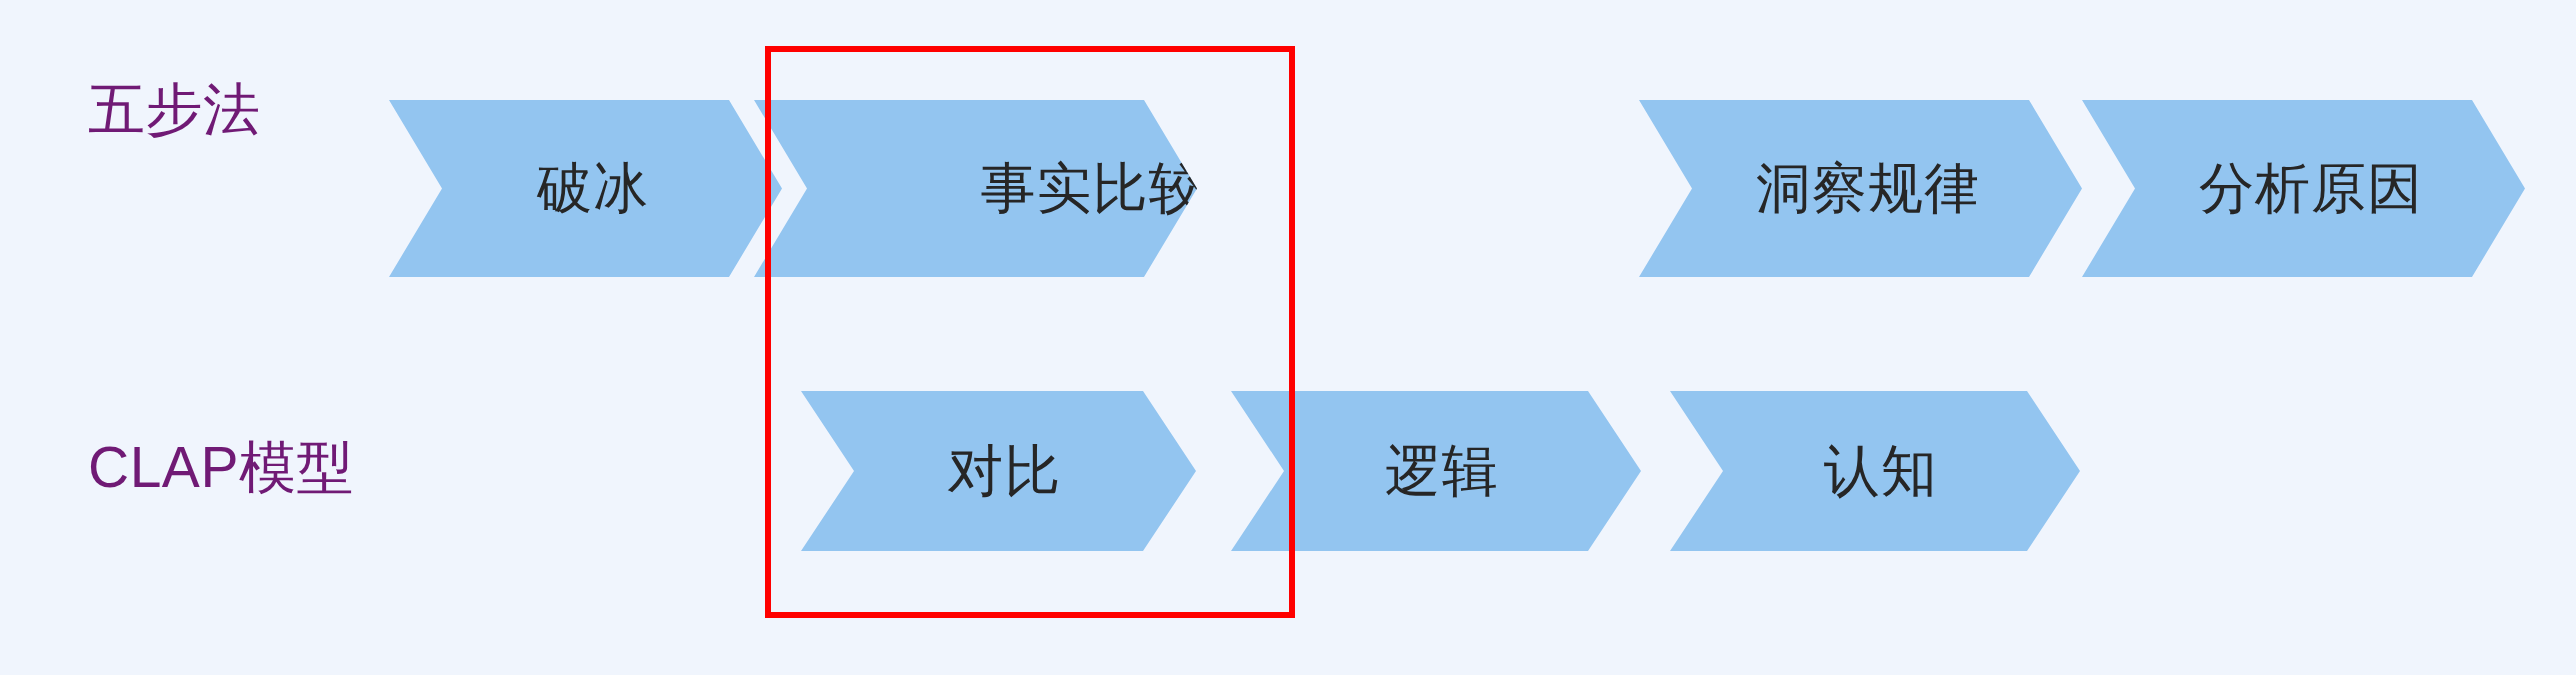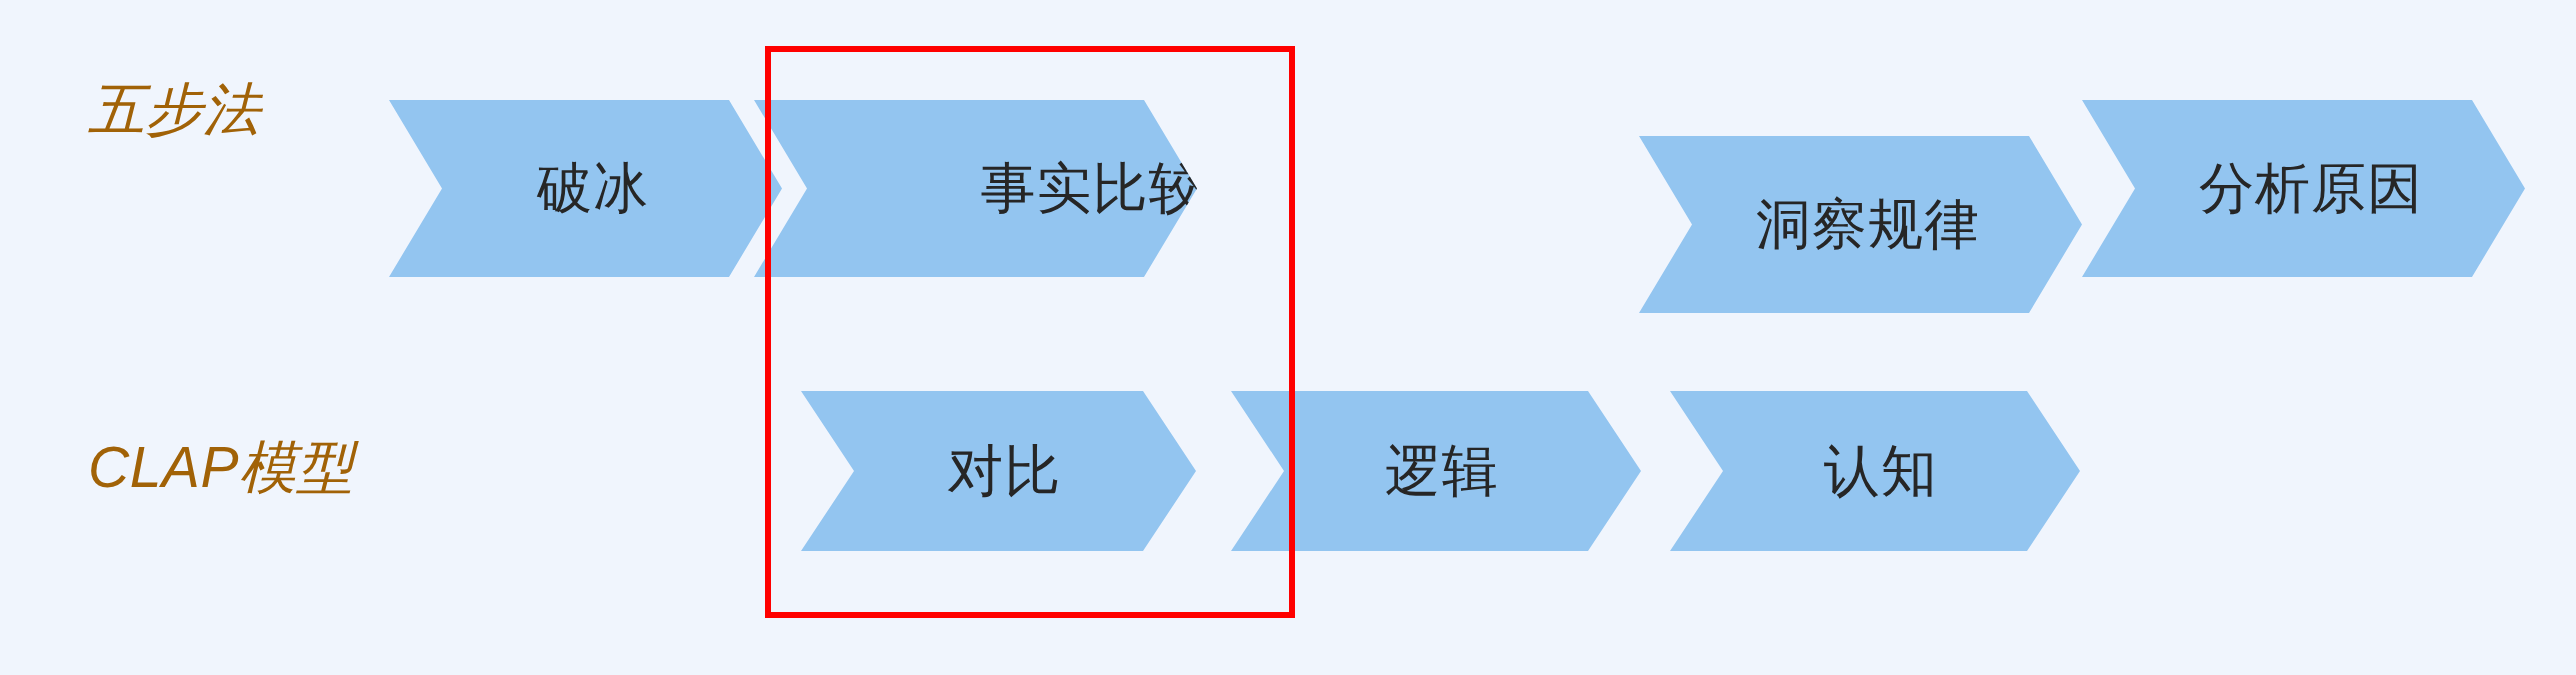--- a/index.html
+++ b/index.html
@@ -17,26 +17,25 @@
 
   #diagram-root {
     position: absolute;
     inset: 0;
     width: 2576px;
     height: 675px;
   }
 
   .row-label {
     position: absolute;
-    color: #a16207;
+    color: #701a75;
     font-size: 57px;
     line-height: 1;
     white-space: nowrap;
     letter-spacing: 0.5px;
-    font-style: italic;
   }
   #row-label-1 { left: 88px; top: 81px; }
   #row-label-2 { left: 88px; top: 439px; }
 
   .chevron-row {
     position: absolute;
     left: 0;
     width: 2576px;
   }
   #chevron-row-1 { top: 100px; height: 177px; }
@@ -97,21 +96,21 @@
 
     <div class="chevron first" style="left:389px; width:393px;">
       <span class="chevron-label">破冰</span>
     </div>
 
     <div class="chevron arrow" style="left:754px; width:443px;justify-content:flex-end;">
       <span class="chevron-label">事实比较</span>
     </div>
 
 
-    <div class="chevron arrow" style="left:1639px; width:443px;margin-top:36px;">
+    <div class="chevron arrow" style="left:1639px; width:443px;">
       <span class="chevron-label">洞察规律</span>
     </div>
 
     <div class="chevron arrow" style="left:2082px; width:443px;">
       <span class="chevron-label">分析原因</span>
     </div>
   </div>
 
   <div class="row-label" id="row-label-2">CLAP模型</div>
 

